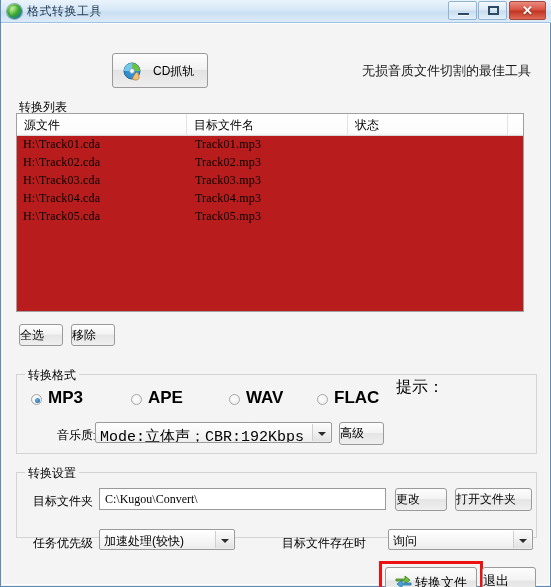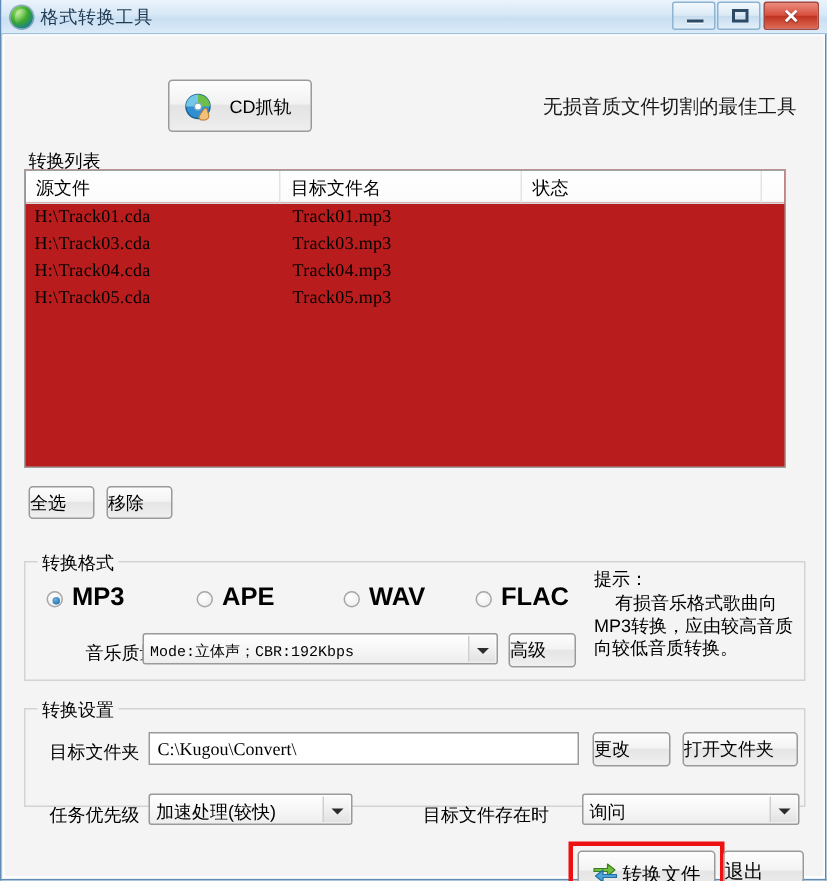--- a/index.html
+++ b/index.html
@@ -231,21 +231,21 @@
   }
   #rd-mp3  { left: 28px; }
   #rd-ape  { left: 128px; }
   #rd-wav  { left: 226px; }
   #rd-flac { left: 314px; }
 
   
   #tipbox {
     position: absolute; left: 391px; top: 352px;
     width: 142px; height: 74px;
-    font-size: 12px; color: #000;
+    font-size: 16px; color: #000;
     line-height: 15px;
   }
   #tip-title { position: absolute; left: 2px; top: 3px; }
   #tip-body  { position: absolute; left: 2px; top: 19px; width: 140px; text-indent: 14px; }
 
   
   .flabel {
     position: absolute;
     font-size: 12px; color: #000; white-space: nowrap;
   }
@@ -271,21 +271,21 @@
     position: absolute; right: 1px; top: 1px; bottom: 1px; width: 17px;
     background: linear-gradient(to bottom, #fbfbfb 0%, #f0f0f0 50%, #e2e2e2 100%);
     border-left: 1px solid #cfcfcf;
   }
   .combo .carrow::after {
     content:""; position:absolute; left:5px; top:8px;
     border-left:4px solid transparent; border-right:4px solid transparent;
     border-top:4px solid #2b2b2b;
   }
   #cb-quality { left: 92px; top: 398px; width: 237px; height: 21px; }
-  #cb-quality .cval { font-family: "Liberation Mono", "DejaVu Sans Mono", monospace; font-size: 10px; top: 4px; }
+  #cb-quality .cval { font-family: "Liberation Mono", "DejaVu Sans Mono", monospace; font-size: 15px; top: 4px; }
   #cb-priority { left: 96px; top: 505px; width: 136px; height: 21px; font-size: 12px; }
   #cb-exists   { left: 385px; top: 505px; width: 145px; height: 21px; font-size: 12px; }
 
   .textfield {
     position: absolute;
     box-sizing: border-box;
     border: 1px solid #9a9a9a;
     background: #ffffff;
     overflow: hidden;
   }
@@ -360,20 +360,25 @@
         <span class="hcell hc1">目标文件名</span>
         <span class="hcell hc2">状态</span>
         <span class="hsep hs1"></span>
         <span class="hsep hs2"></span>
         <span class="hsep hs3"></span>
       </div>
       <div id="list-rows">
           <div class="lrow">
             <span class="c c0">H:\Track01.cda</span>
             <span class="c c1">Track01.mp3</span>
+            <span class="c c2"></span>
+          </div>
+          <div class="lrow">
+            <span class="c c0">H:\Track02.cda</span>
+            <span class="c c1">Track02.mp3</span>
             <span class="c c2"></span>
           </div>
           <div class="lrow">
             <span class="c c0">H:\Track03.cda</span>
             <span class="c c1">Track03.mp3</span>
             <span class="c c2"></span>
           </div>
           <div class="lrow">
             <span class="c c0">H:\Track04.cda</span>
             <span class="c c1">Track04.mp3</span>
@@ -413,21 +418,20 @@
 
     <span class="flabel" id="lb-quality">音乐质量</span>
     <div class="combo" id="cb-quality">
       <span class="cval">Mode:立体声；CBR:192Kbps</span>
       <span class="carrow"></span>
     </div>
     <div class="sbtn" id="btn-advanced">高级</div>
 
     <div id="tipbox">
       <span id="tip-title">提示：</span>
-      <span id="tip-body">有损音乐格式歌曲向MP3转换，应由较高音质向较低音质转换。</span>
     </div>
 
     <div class="group" id="grp-settings">
       <span class="glabel">转换设置</span>
     </div>
 
     <span class="flabel" id="lb-dstfolder">目标文件夹</span>
     <div class="textfield" id="tf-dstfolder">
       <span class="tval">C:\Kugou\Convert\</span>
     </div>

